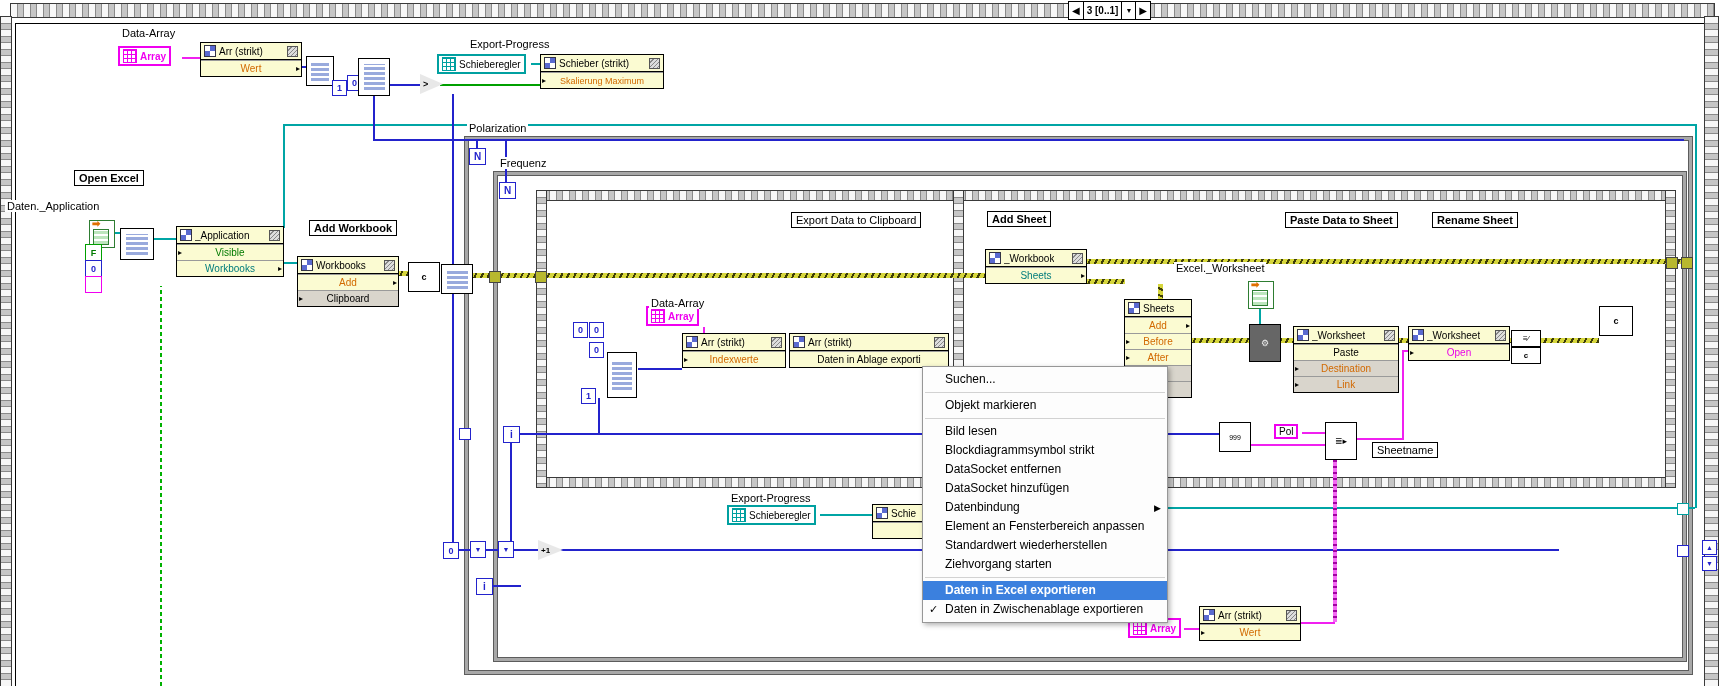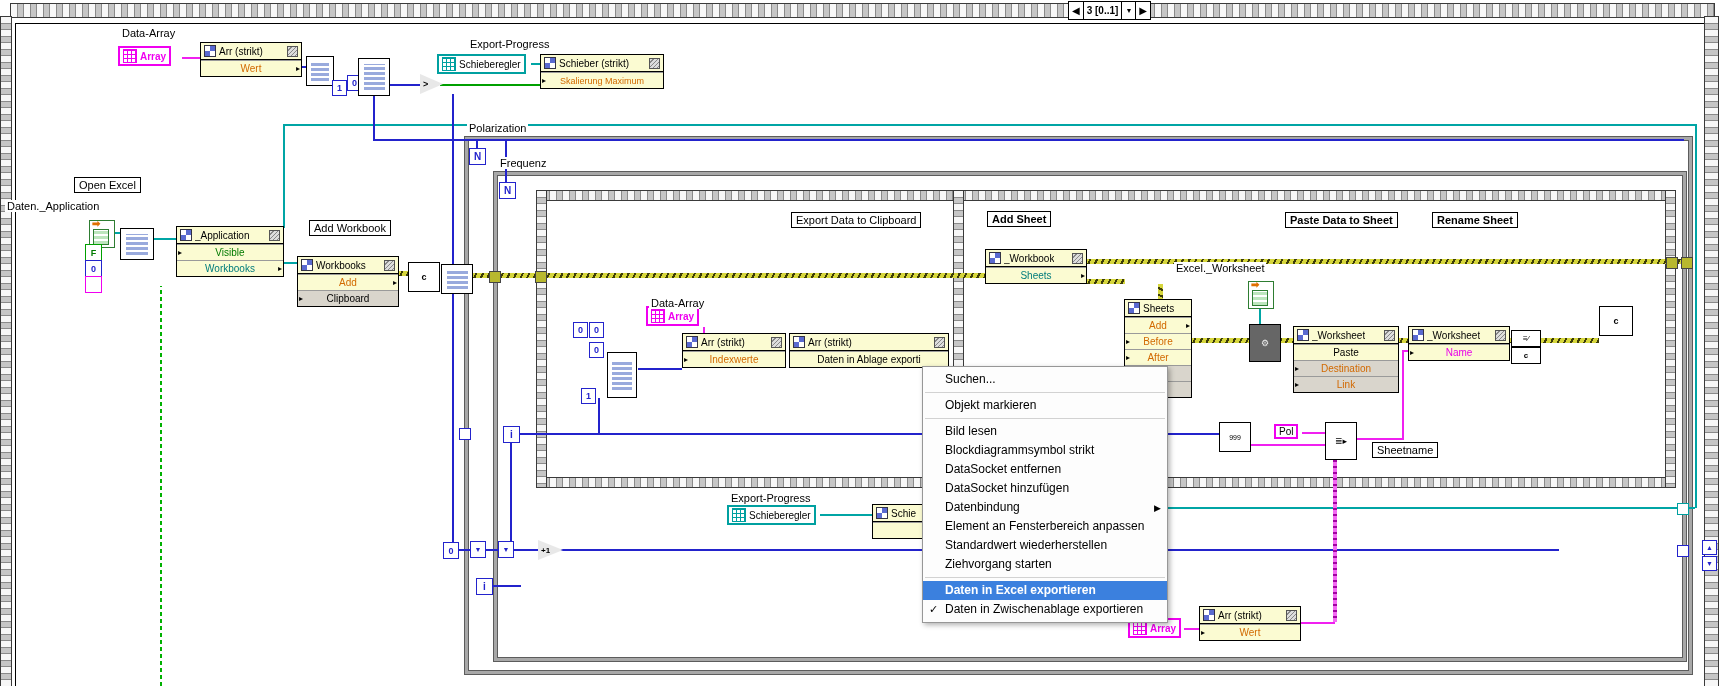--- a/index.html
+++ b/index.html
@@ -201,42 +201,42 @@
   </div>
   <div class="lv-node" style="left:540px;top:54px;width:122px">
     <div class="hdr">
         <span class="dice"></span>
         <span class="hdr-t">Schieber (strikt)</span>
         <span class="hdr-g"></span>
       </div>
     <div class="lv-row inp txt-orange" style="font-size:9px">Skalierung Maximum</div>
   </div>
 
-  <div class="lbl bordered" style="left:74px;top:177px;font-weight:normal">Open Excel</div>
+  <div class="lbl bordered" style="left:74px;top:170px;font-weight:bold">Open Excel</div>
   <div class="lbl" style="left:5px;top:200px">Daten._Application</div>
   <div class="refnum" style="left:89px;top:220px">
     <span class="ar">➡</span>
       <span class="pg"></span>
   </div>
   <div class="icn" style="left:120px;top:228px;width:32px;height:30px">
       <span class="grid-g"></span>
     </div>
   <div class="const green" style="left:85px;top:244px;width:15px;height:15px">F</div>
   <div class="const blue" style="left:85px;top:260px;width:15px;height:15px">0</div>
   <div class="const pinkb" style="left:85px;top:276px;width:15px;height:15px"></div>
   <div class="lv-node" style="left:176px;top:226px;width:106px">
     <div class="hdr">
         <span class="dice"></span>
         <span class="hdr-t">_Application</span>
         <span class="hdr-g"></span>
       </div>
     <div class="lv-row inp txt-green">Visible</div>
     <div class="lv-row out txt-teal">Workbooks</div>
   </div>
-  <div class="lbl bordered" style="left:309px;top:220px;font-weight:normal">Add Workbook</div>
+  <div class="lbl bordered" style="left:309px;top:220px;font-weight:bold">Add Workbook</div>
   <div class="lv-node" style="left:297px;top:256px;width:100px">
     <div class="hdr">
         <span class="dice"></span>
         <span class="hdr-t">Workbooks</span>
         <span class="hdr-g"></span>
       </div>
     <div class="lv-row out txt-orange">Add</div>
     <div class="lv-row inp row-gray">Clipboard</div>
   </div>
   <div class="icn" style="left:408px;top:262px;width:30px;height:28px;font-weight:bold">
@@ -314,21 +314,21 @@
     <div class="lv-row">Paste</div>
     <div class="lv-row inp row-gray txt-orange">Destination</div>
     <div class="lv-row inp row-gray txt-orange">Link</div>
   </div>
   <div class="lv-node" style="left:1408px;top:326px;width:100px">
     <div class="hdr">
         <span class="dice"></span>
         <span class="hdr-t">_Worksheet</span>
         <span class="hdr-g"></span>
       </div>
-    <div class="lv-row inp txt-pink">Name</div>
+    <div class="lv-row inp txt-pink">Open</div>
   </div>
   <div class="icn" style="left:1511px;top:330px;width:28px;height:15px;font-size:8px">≡⁄</div>
   <div class="icn" style="left:1511px;top:347px;width:28px;height:15px;font-size:8px;font-weight:bold">
       <span>c</span>
     </div>
   <div class="icn" style="left:1599px;top:306px;width:32px;height:28px;font-weight:bold">
       <span>c</span>
     </div>
   <div class="icn" style="left:1219px;top:422px;width:30px;height:28px;font-size:7px">999</div>
   <div class="term pink" style="left:1274px;top:424px;padding:0 3px">

